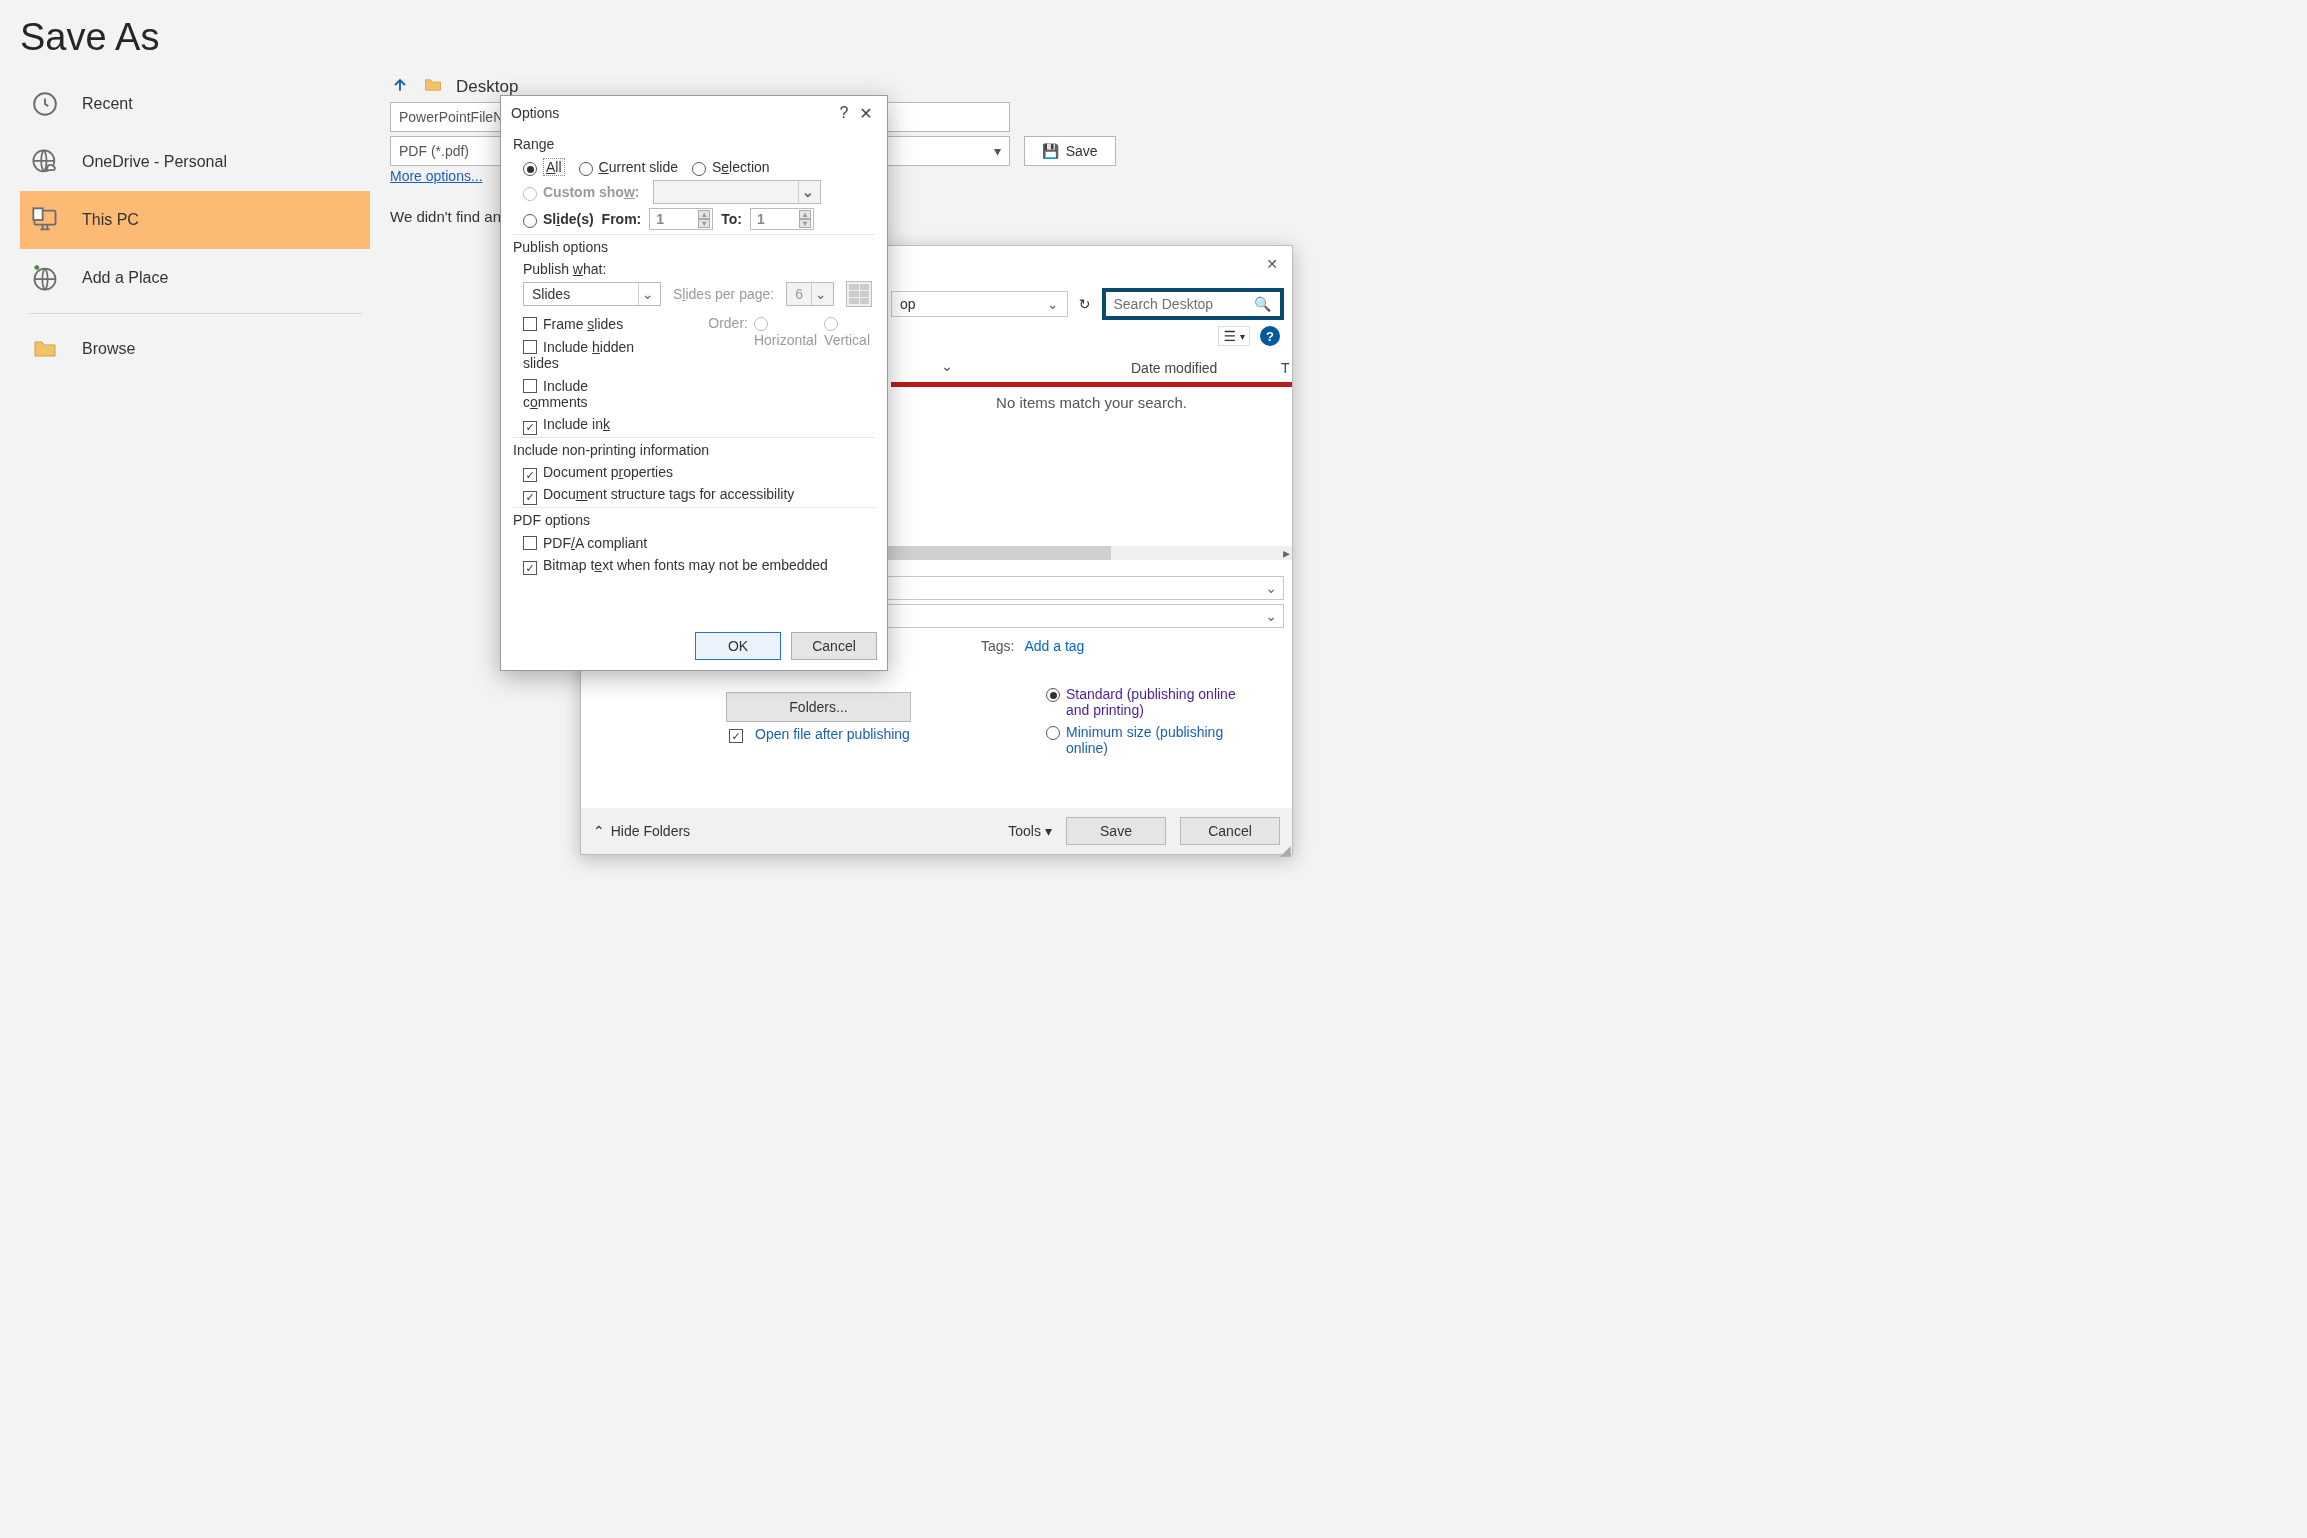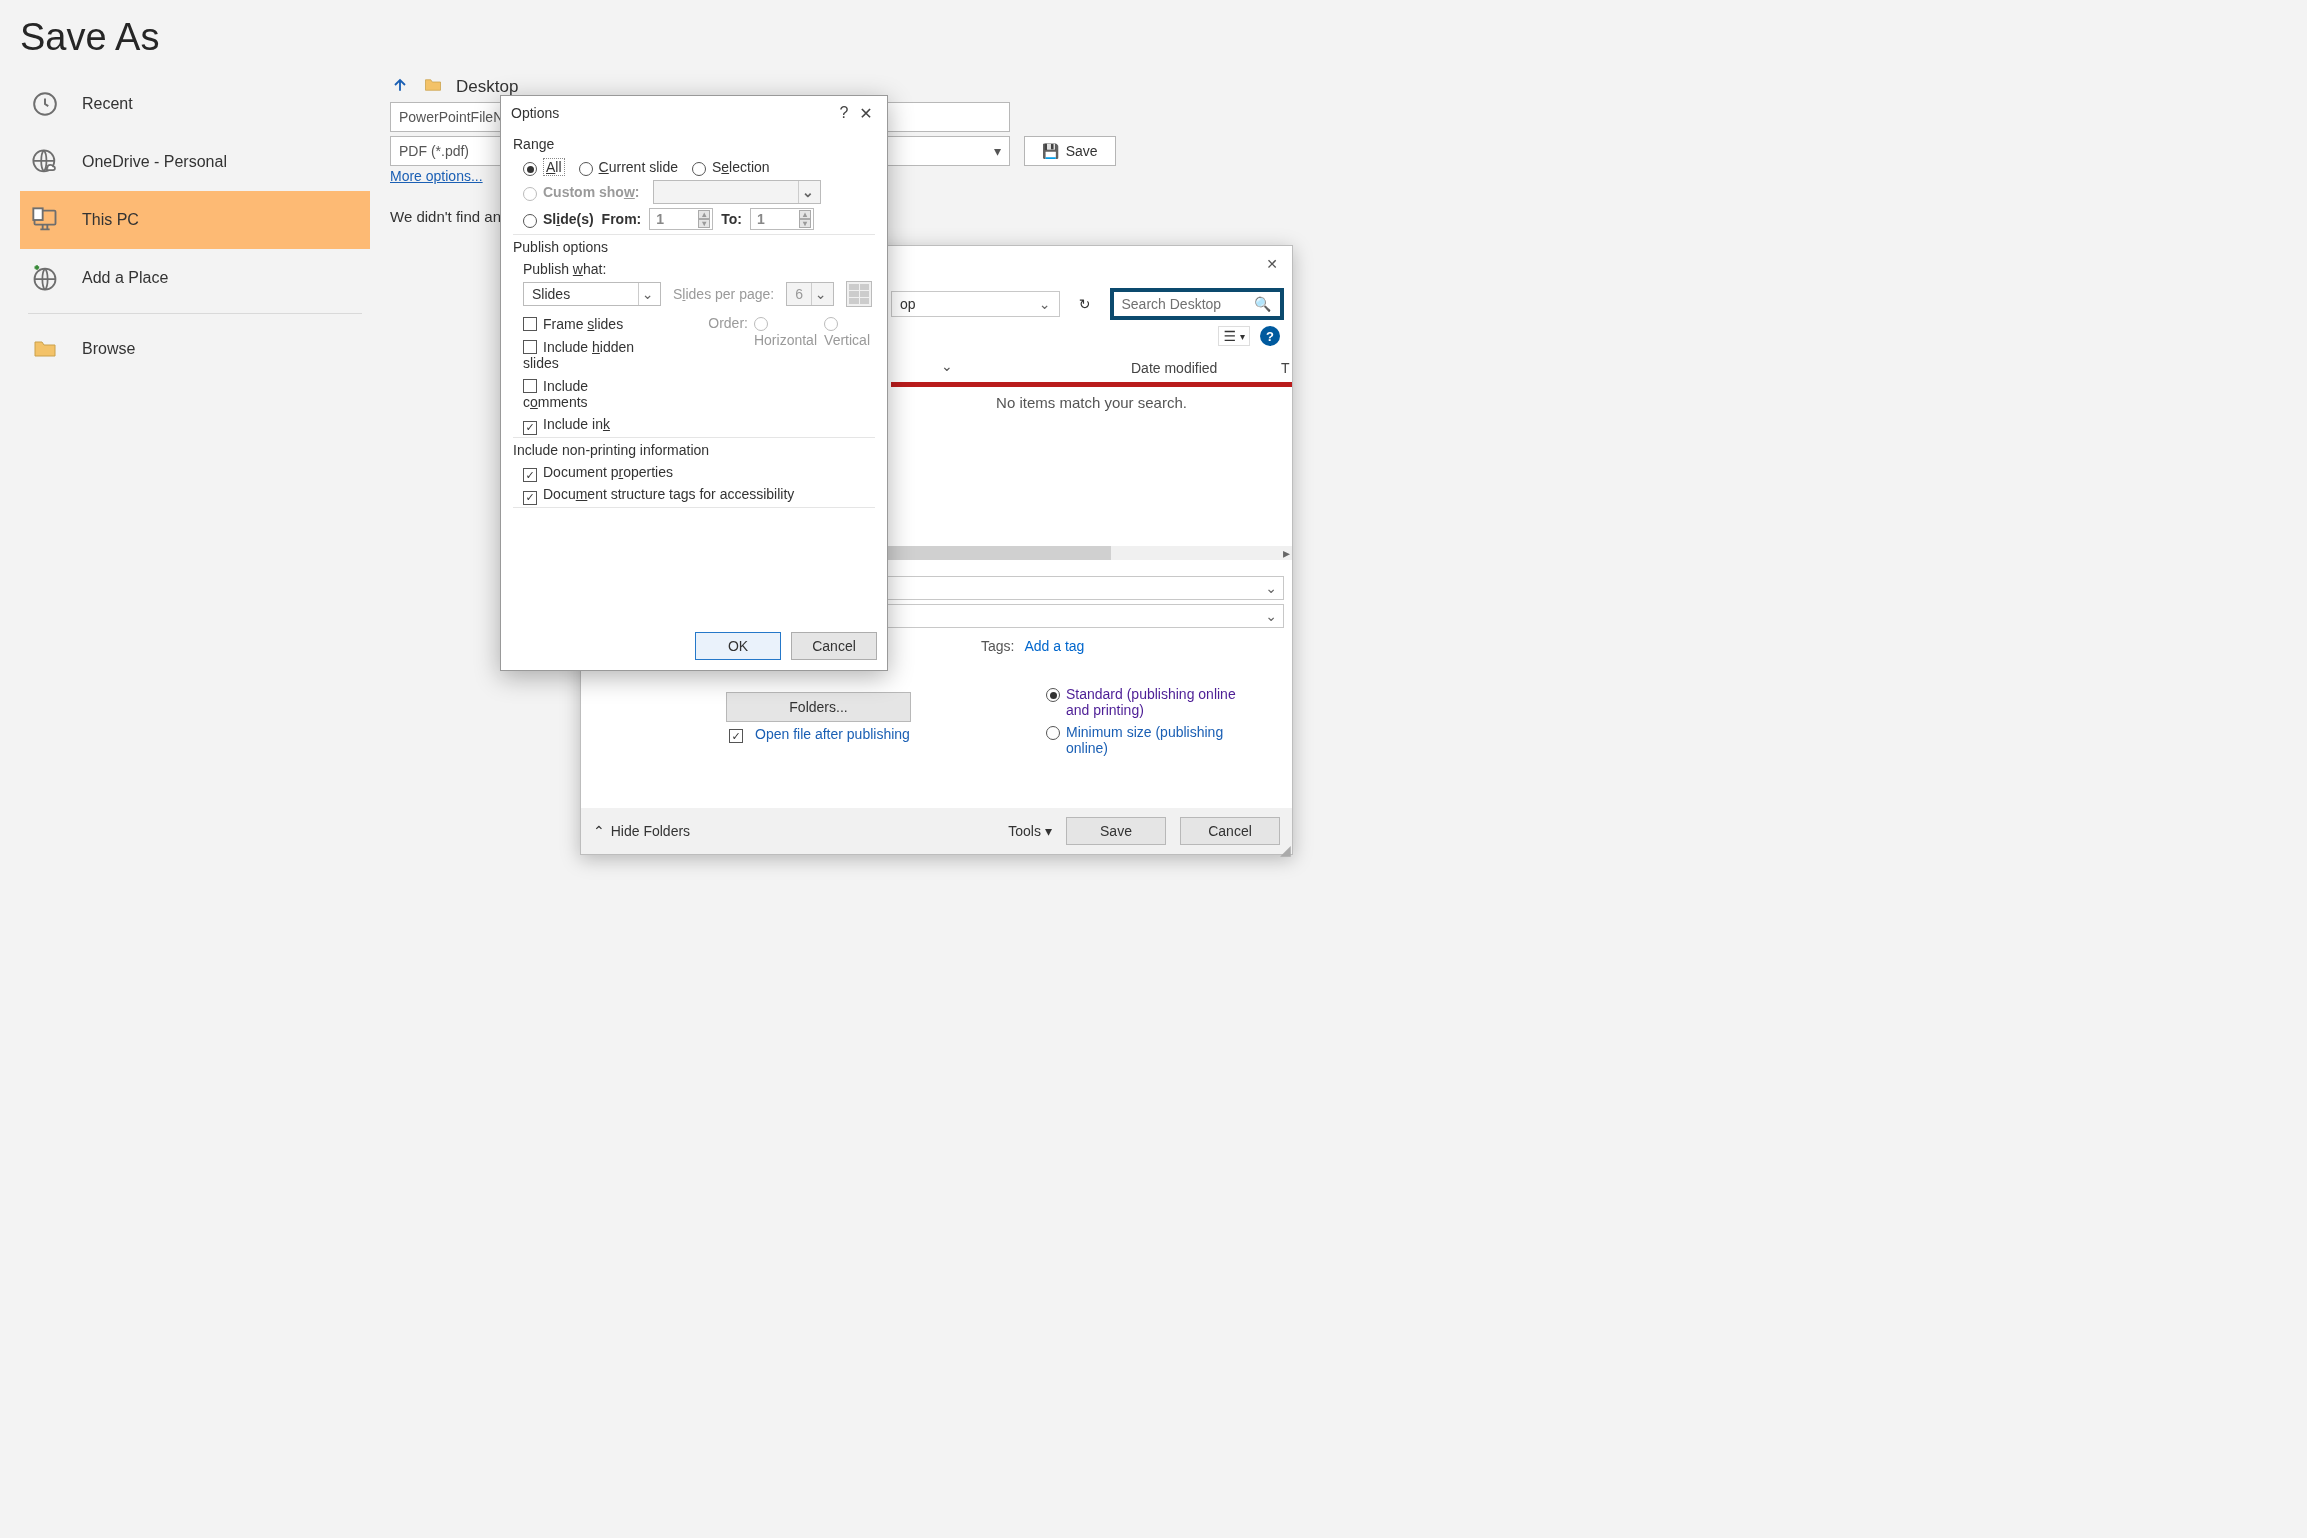--- a/index.html
+++ b/index.html
@@ -17,21 +17,21 @@
   .filename-box { margin-top: 4px; width: 620px; padding: 6px 8px; border: 1px solid #b8b8b8; background: #fff; font-size: 14px; color: #555; }
   .filetype-row { display:flex; align-items:center; gap: 14px; margin-top: 4px; }
   .filetype-box { width: 620px; padding: 6px 8px; border: 1px solid #b8b8b8; background: #fff; display:flex; align-items:center; justify-content:space-between; color:#555; }
   .save-btn-top { width: 92px; height: 30px; background: #fff; border:1px solid #b5b5b5; display:inline-flex; align-items:center; justify-content:center; gap:6px; cursor:pointer; }
   .more-opts { color: #1a5fb4; text-decoration: underline; font-size: 14px; margin-top: 2px; }
   .notfound { margin-top: 24px; font-size: 15px; color: #333; }
 
   
   .file-dialog { position:absolute; left: 580px; top: 245px; width: 713px; height: 610px; background: #fff; border:1px solid #bdbdbd; box-shadow: 0 4px 18px rgba(0,0,0,0.25); }
   .fd-close { position:absolute; right:8px; top:6px; width:24px; height:24px; display:flex;align-items:center;justify-content:center; color:#555; cursor:pointer;}
-  .fd-addr-row { position:absolute; left:0; top:42px; width:100%; display:flex; align-items:center; gap:14px; padding: 0 8px 0 310px; }
+  .fd-addr-row { position:absolute; left:0; top:42px; width:100%; display:flex; align-items:center; gap:6px; padding: 0 8px 0 310px; }
   .fd-path { flex:1; border:1px solid #c8c8c8; padding:4px 8px; display:flex; align-items:center; justify-content:space-between; }
   .fd-refresh { width:22px; height:22px; display:flex;align-items:center;justify-content:center; cursor:pointer; }
   .fd-search { flex:1; border:4px solid #0c4a6e; padding:4px 8px; display:flex; align-items:center; justify-content:space-between; color:#707070; }
   .fd-toolbar { position:absolute; left:0; top:76px; width:100%; display:flex; align-items:center; justify-content:flex-end; gap:10px; padding: 4px 12px;}
   .fd-view-btn { display:flex; align-items:center; gap:4px; border:1px solid #ddd; padding:1px 4px; cursor:pointer; }
   .fd-help { width:20px;height:20px;border-radius:50%;background:#005a9e;color:#fff;display:flex;align-items:center;justify-content:center;font-size:13px;font-weight:bold;cursor:pointer;}
   .fd-columns { position:absolute; left:310px; top:108px; right:0; border-bottom:5px solid #b91c1c; padding:6px 0 6px 240px; display:flex; color:#444; font-size:14px;}
   .fd-col-expand { position:absolute; left:360px; top:112px; cursor:pointer; color:#555;}
   .fd-noitems { position:absolute; left:310px; right:0; top:148px; text-align:center; color:#555; font-size:15px; }
   .fd-hscroll { position:absolute; left:0; right:0; top:300px; height:14px; background:#f0f0f0; }
@@ -334,18 +334,25 @@
     </div>
     <hr class="od-hr">
     <div class="od-section">
       <div class="od-section-title">Include non-printing information</div>
       <div style="margin-left:10px; display:flex; flex-direction:column; gap:6px;">
         <label><span class="checkbox checked"></span>Document p<span class="under">r</span>operties</label>
         <label><span class="checkbox checked"></span>Docu<span class="under">m</span>ent structure tags for accessibility</label>
       </div>
     </div>
     <hr class="od-hr">
+    <div class="od-section">
+      <div class="od-section-title">PDF options</div>
+      <div style="margin-left:10px; display:flex; flex-direction:column; gap:6px;">
+        <label><span class="checkbox"></span>PDF<span class="under">/</span>A compliant</label>
+        <label><span class="checkbox checked"></span>Bitmap t<span class="under">e</span>xt when fonts may not be embedded</label>
+      </div>
+    </div>
   </div>
   <div class="od-buttons">
     <div class="od-btn primary">OK</div>
     <div class="od-btn" style="background:#e5e5e5;">Cancel</div>
   </div>
 </div>
 
 </body></html>

